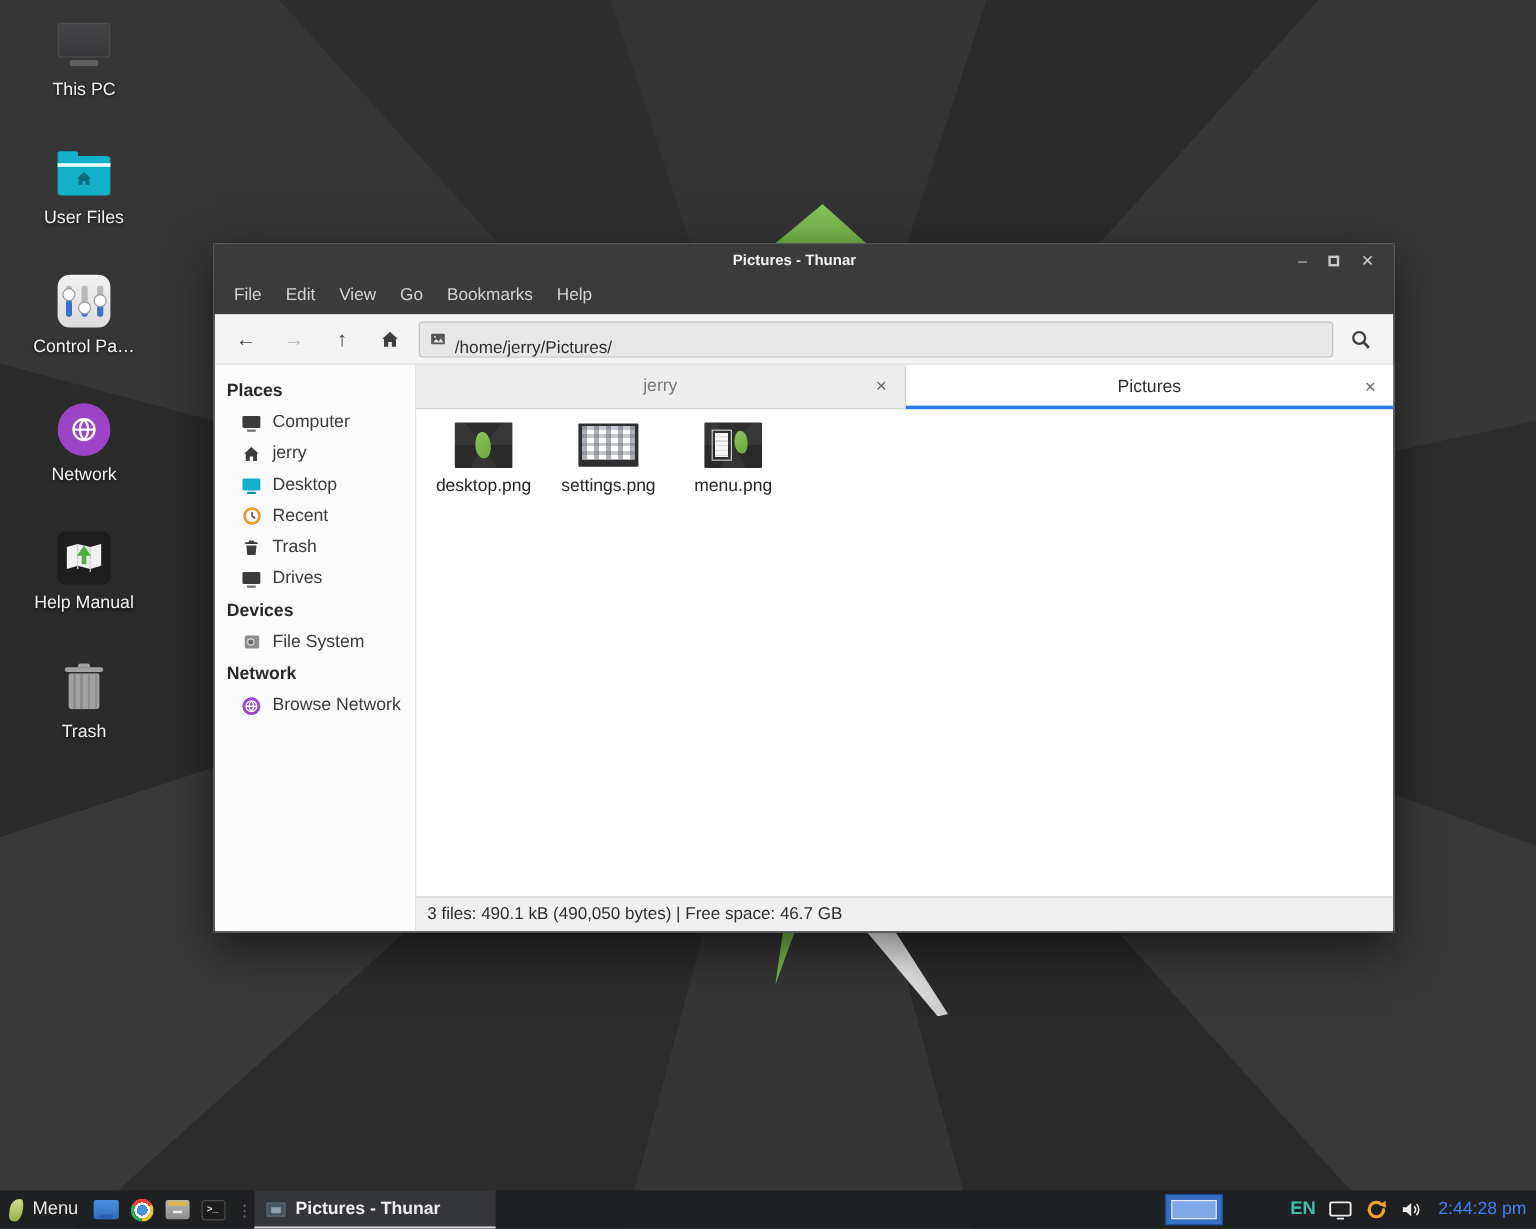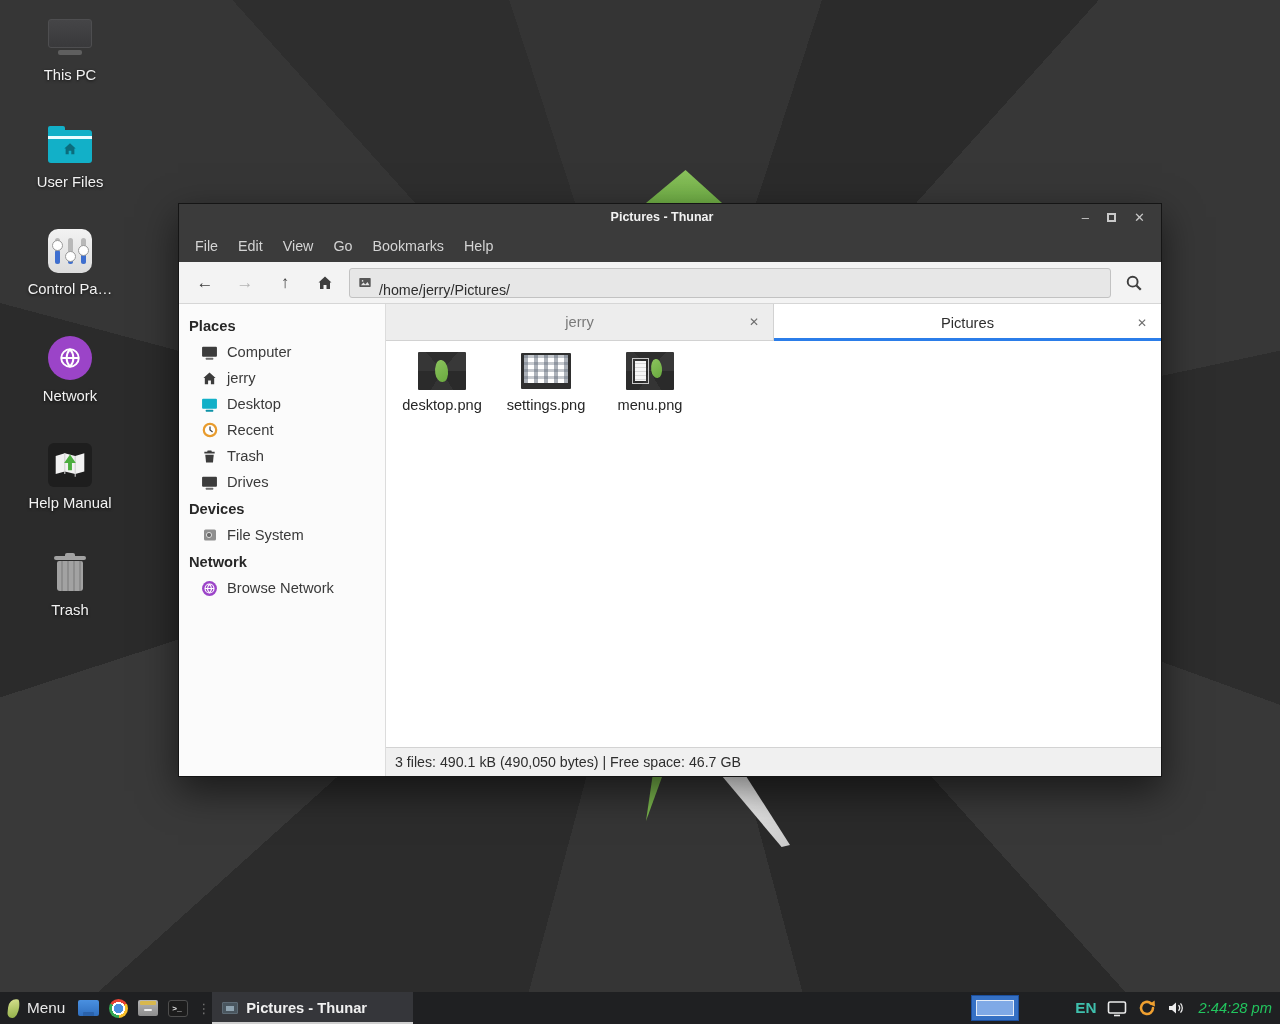--- a/index.html
+++ b/index.html
@@ -53,21 +53,21 @@
   .toolbar { height:42px; background:#f3f3f3; border-bottom:1px solid #d6d6d6; display:flex; align-items:center; padding:0 10px; flex:0 0 auto; }
   .navbtn { width:32px; height:30px; display:flex; align-items:center; justify-content:center;
     font-size:17px; font-weight:bold; color:#3e3e3e; border-radius:3px; cursor:pointer; margin-right:8px; }
   .navbtn.disabled { color:#b4b4b4; }
   .pathentry { flex:1; height:30px; background:#e7e7e7; border:1px solid #c2c2c2; border-radius:3px;
     display:flex; align-items:center; padding:0 8px; gap:7px; }
   .pathentry input { flex:1; border:none; background:transparent; outline:none; font-size:14.3px; color:#2d2d2d; font-family:"Liberation Sans",sans-serif;margin-top:14px; }
   .searchbtn { width:34px; height:30px; display:flex; align-items:center; justify-content:center; color:#3e3e3e; cursor:pointer; margin-left:6px; }
 
   .winbody { flex:1; display:flex; min-height:0; }
-  .sidebar { width:207px; background:#fbfbfb; border-right:1px solid #dcdcdc; padding-top:8px; overflow:hidden; }
+  .sidebar { width:168px; background:#fbfbfb; border-right:1px solid #dcdcdc; padding-top:8px; overflow:hidden; }
   .shead { font-size:14.7px; font-weight:bold; color:#282828; padding:6px 0 5px 10px; }
   .sitem { height:26px; display:flex; align-items:center; gap:9px; padding-left:22px; cursor:pointer; }
   .sitem .slbl { font-size:14.7px; color:#3a3a3a; }
   .sicon { width:17px; height:17px; display:flex; align-items:center; justify-content:center; }
 
   .rightcol { flex:1; display:flex; flex-direction:column; min-width:0; }
   .tabbar { height:37px; display:flex; background:#e3e3e3; flex:0 0 auto; }
   .tab { flex:1; position:relative; display:flex; align-items:center; justify-content:center; cursor:pointer; }
   .tab.inactive { background:#ededed; border-bottom:1px solid #d2d2d2; border-right:1px solid #d2d2d2; }
   .tab.inactive .tlbl { color:#7a7a7a; }
@@ -117,21 +117,21 @@
   .taskbtn { position:relative; height:32px; background:#35363a; display:flex; align-items:center; gap:8px; padding:0 46px 0 10px; cursor:pointer; }
   .taskbtn::after { content:""; position:absolute; left:0; right:0; bottom:0; height:2px; background:#cfcfcf; }
   .task-ic { width:16px; height:12px; background:#49555e; border:1px solid #5d6a74; border-radius:1px; display:flex; align-items:center; justify-content:center; }
   .task-ic i { display:block; width:8px; height:5px; background:#8fa3b0; }
   .task-lbl { font-size:14.7px; font-weight:bold; color:#f0f0f0; white-space:nowrap; }
   .tray { margin-left:auto; display:flex; align-items:center; gap:10px; padding-right:8px; }
   .pager { width:48px; height:26px; background:#3570c4; border:1px solid #1c4f9e; position:relative; margin-right:46px; cursor:pointer; }
   .pager .ws { position:absolute; left:4px; top:4px; right:4px; bottom:4px; background:#7fa9e6; border:1px solid #e4edf9; }
   .kb { font-size:15.3px; font-weight:bold; color:#3fc0ad; cursor:pointer; }
   .trayic { display:flex; align-items:center; justify-content:center; cursor:pointer; }
-  .clock { font-size:14.7px; color:#22c55e; margin-left:4px; white-space:nowrap;font-style:italic; }
+  .clock { font-size:14.7px; color:#3b82f6; margin-left:4px; white-space:nowrap; }
 </style>
 </head>
 <body>
 
 <div class="screen">
   <div class="wallpaper"></div>
   <div class="wp-green-tip"></div>
   <div class="wp-green-sliver"></div>
   <div class="wp-white-blade"></div>
 

